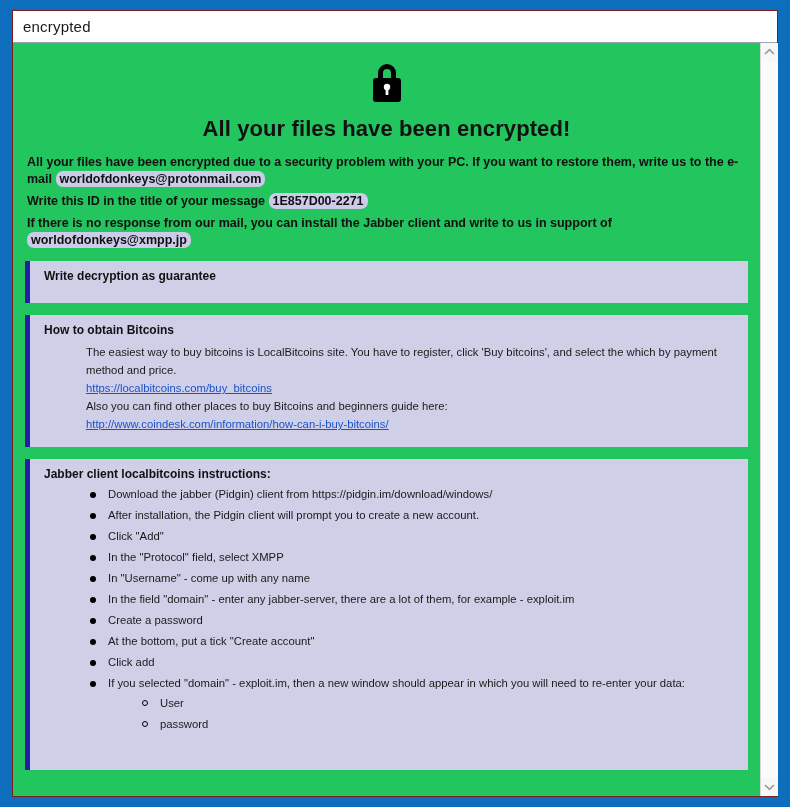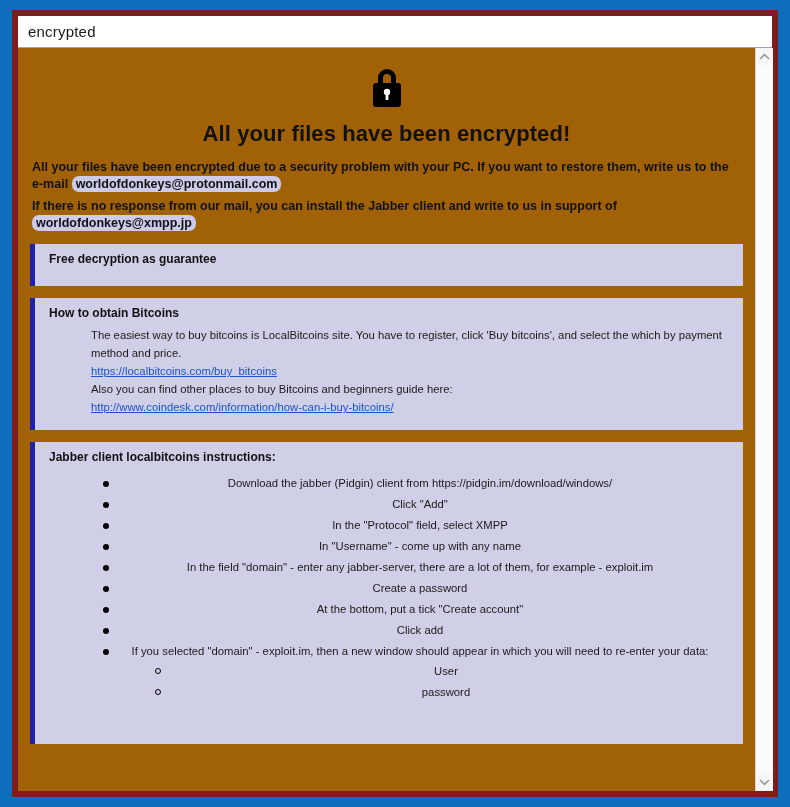--- a/index.html
+++ b/index.html
@@ -17,21 +17,21 @@
     overflow: hidden;
   }
   
   .window {
     position: absolute;
     left: 12px;
     top: 10px;
     width: 766px;
     height: 787px;
     background: #ffffff;
-    border: 6px solid #7f1d1d;
+    border: 1px solid #7f1d1d;
     box-sizing: border-box;
     display: flex;
     flex-direction: column;
   }
   .titlebar {
     height: 32px;
     min-height: 32px;
     background: #ffffff;
     border-bottom: 1px solid #9aa7b2;
     display: flex;
@@ -44,21 +44,21 @@
     color: #1a1a1a;
     letter-spacing: 0.2px;
   }
   .body-area {
     flex: 1;
     display: flex;
     min-height: 0;
   }
   .content {
     flex: 1;
-    background: #a16207;
+    background: #22c55e;
     padding: 10px 10px 0 10px;
     box-sizing: border-box;
     overflow: hidden;
     min-width: 0;
   }
   
   .scrollbar {
     width: 17px;
     min-width: 17px;
     background: #f7f7f7;
@@ -141,23 +141,22 @@
   }
   .panel-body p { margin: 0; }
   a.link {
     color: #1c52c9;
     text-decoration: underline;
     word-break: break-all;
     margin-top: 19px;
   }
   ul.bullets {
     list-style: none;
-    margin: 12px;
+    margin: 4px;
     padding: 0 0 0 38px;
-    text-align: center;
   }
   ul.bullets > li {
     position: relative;
     font-size: 11.3px;
     color: #1a1a1a;
     line-height: 15px;
     padding: 0 0 0 22px;
     margin-bottom: 6px;
   }
   ul.bullets > li::before {
@@ -222,43 +221,48 @@
         </div>
 
         <h1 class="headline">All your files have been encrypted!</h1>
 
         <div class="intro">
           <div class="line">
             <span>All your files have been encrypted due to a security problem with your PC. If you want to restore them, write us to the e-mail</span>
             <span class="hl">worldofdonkeys@protonmail.com</span>
           </div>
           <div class="line">
+            <span>Write this ID in the title of your message</span>
+            <span class="hl">1E857D00-2271</span>
+          </div>
+          <div class="line">
             <span>If there is no response from our mail, you can install the Jabber client and write to us in support of</span>
             <span class="hl">worldofdonkeys@xmpp.jp</span>
           </div>
         </div>
 
         <div class="panel">
-          <div class="panel-title">Free decryption as guarantee</div>
+          <div class="panel-title">Write decryption as guarantee</div>
         </div>
 
         <div class="panel">
           <div class="panel-title">How to obtain Bitcoins</div>
           <div class="panel-body">
             <p>The easiest way to buy bitcoins is LocalBitcoins site. You have to register, click 'Buy bitcoins', and select the which by payment method and price.</p>
             <p><a class="link" href="#">https://localbitcoins.com/buy_bitcoins</a></p>
             <p>Also you can find other places to buy Bitcoins and beginners guide here:</p>
             <p><a class="link" href="#">http://www.coindesk.com/information/how-can-i-buy-bitcoins/</a></p>
           </div>
         </div>
 
         <div class="panel">
           <div class="panel-title">Jabber client localbitcoins instructions:</div>
           <ul class="bullets">
             <li>Download the jabber (Pidgin) client from https://pidgin.im/download/windows/</li>
+            <li>After installation, the Pidgin client will prompt you to create a new account.</li>
             <li>Click "Add"</li>
             <li>In the "Protocol" field, select XMPP</li>
             <li>In "Username" - come up with any name</li>
             <li>In the field "domain" - enter any jabber-server, there are a lot of them, for example - exploit.im</li>
             <li>Create a password</li>
             <li>At the bottom, put a tick "Create account"</li>
             <li>Click add</li>
             <li>
               <span>If you selected "domain" - exploit.im, then a new window should appear in which you will need to re-enter your data:</span>
               <ul class="subbullets">

